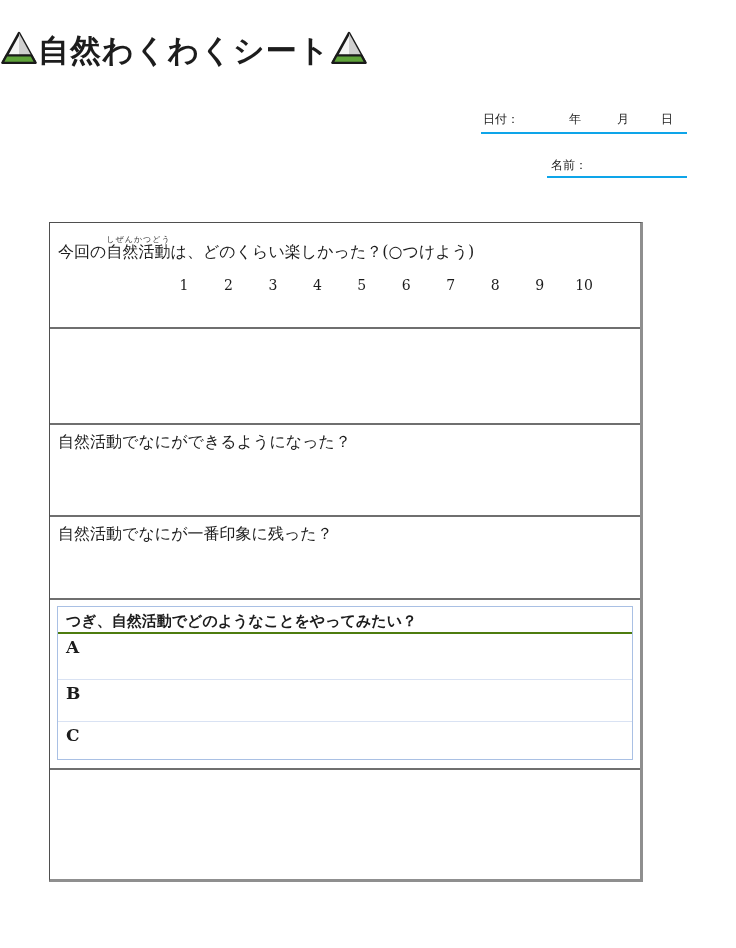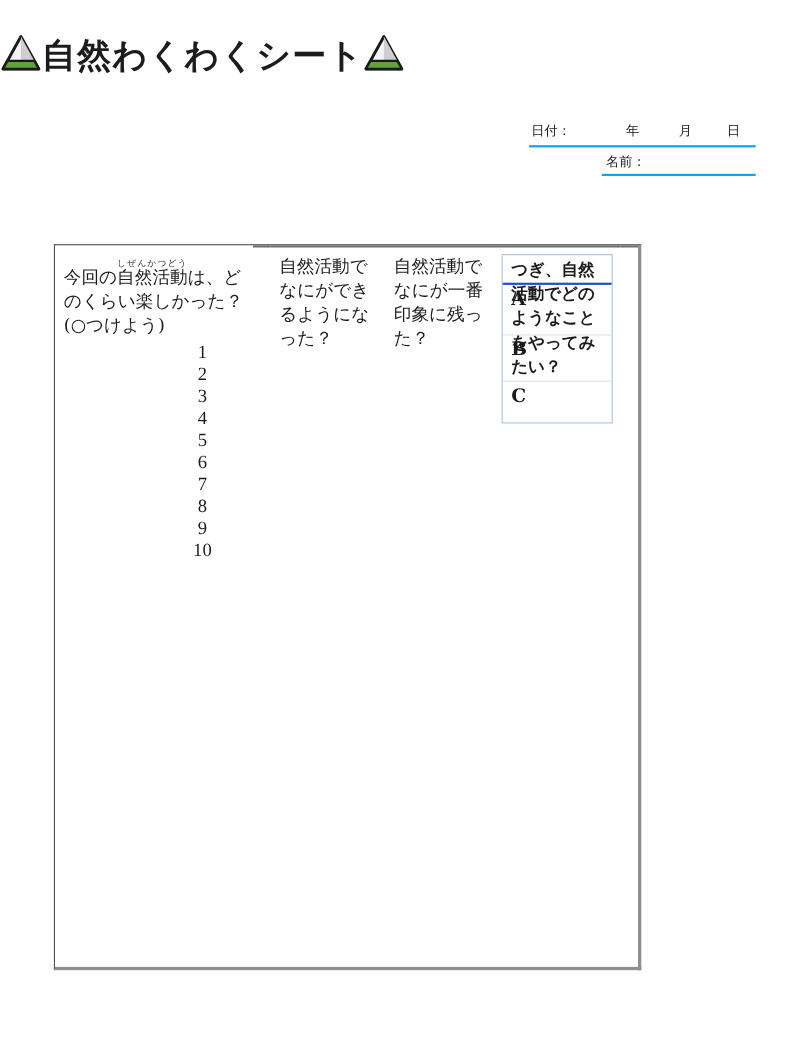--- a/index.html
+++ b/index.html
@@ -10,50 +10,50 @@
     color:#1c1c1c;
   }
   .title {
     position:absolute; top:30px; left:0; width:736px;
     font-size:31px; font-weight:700; letter-spacing:1px;
     white-space:nowrap;
   }
   .title svg { vertical-align:-7px; }
   .hdr-line { position:absolute; border-bottom:2px solid #0ea5e9; font-size:12px; }
   .date-line { left:481px; top:104px; width:206px; height:30px; line-height:30px; }
-  .name-line { left:547px; top:134px; width:140px; height:26px; line-height:26px; }
+  .name-line { left:547px; top:152px; width:140px; height:26px; line-height:26px; }
   .hdr-line span { position:absolute; }
   .lbl-date { left:2px; }  .lbl-year { left:88px; } .lbl-month { left:136px; } .lbl-day { left:180px; }
   .lbl-name { left:4px; }
 
   .form-table {
-    position:absolute; left:49px; top:222px; width:534px; height:660px;
+    position:absolute; left:49px; top:222px; width:594px; height:660px;
     border:1px solid #4f4f4f; border-right:3px solid #8f8f8f; border-bottom:3px solid #8f8f8f;
-    display:flex; flex-direction:row; background:#fff;
+    display:flex; flex-direction:column; background:#fff;
   }
   .sec { position:relative; padding:6px 8px 0 8px; font-size:16px; }
   .sec + .sec { border-top:2px solid #6f6f6f; }
   .s1 { height:104px; } .s2 { height:96px; } .s3 { height:92px; }
   .s4 { height:83px; }  .s5 { height:170px; padding:0; } .s6 { height:111px; }
 
   .q-line { line-height:22px; }
   .s1 .q-line { margin-top:6px; }
   ruby rt { font-size:8px; letter-spacing:1px; color:#333; }
 
-  .scale-row { margin-top:3px; margin-left:106px; font-size:17px;font-family:Liberation Serif, serif; }
+  .scale-row { margin-top:14px; margin-left:106px; font-size:14px; }
   .scale-row span { display:inline-block; width:40px; text-align:center; }
 
   .subtable {
     margin:6px 7px 0 7px; border:1px solid #a9c0e4; background:#fff;
   }
   .sub-header {
     height:27px; padding:3px 8px 0 8px;
     font-family:Liberation Sans, sans-serif;
     font-weight:700; font-size:15px;
-    border-bottom:2px solid #1d4ed8; line-height:22px;
+    border-bottom:2px solid #4d7c0f; line-height:22px;
   }
   .sub-row { padding:3px 8px 0 8px; font-weight:700; font-size:17px; }
   .row-a { height:45px; } .row-b { height:42px; } .row-c { height:38px; }
   .sub-row + .sub-row { border-top:1px solid #d9e2f3; }
 
   .sig-line {
     position:absolute; right:6px; bottom:5px; width:168px;
     border-bottom:2px solid #2e2e2e; text-align:right;
     padding:0 6px 1px 0; font-size:16px; line-height:22px;
   }

